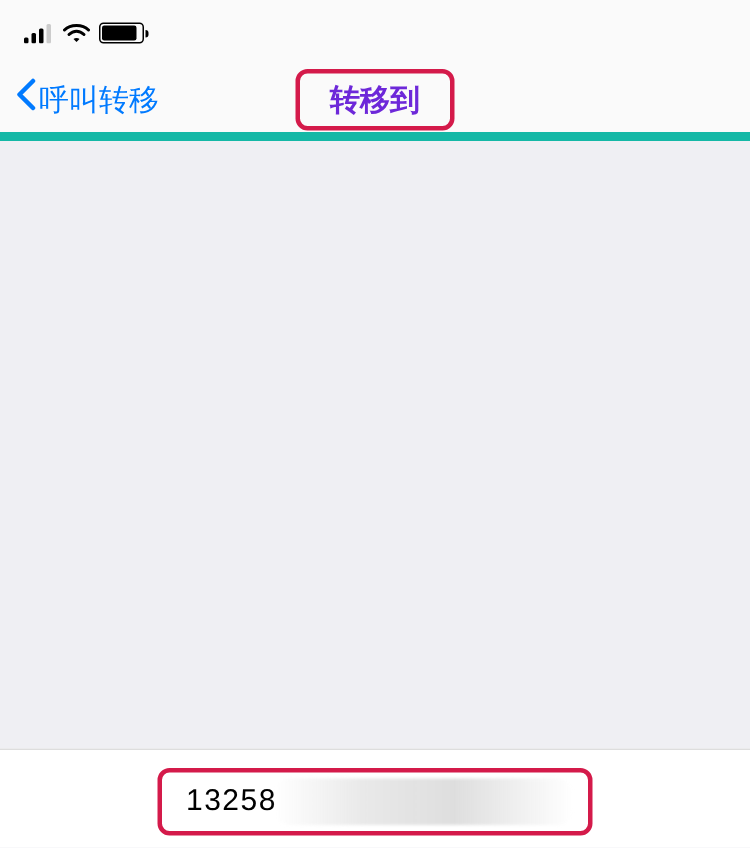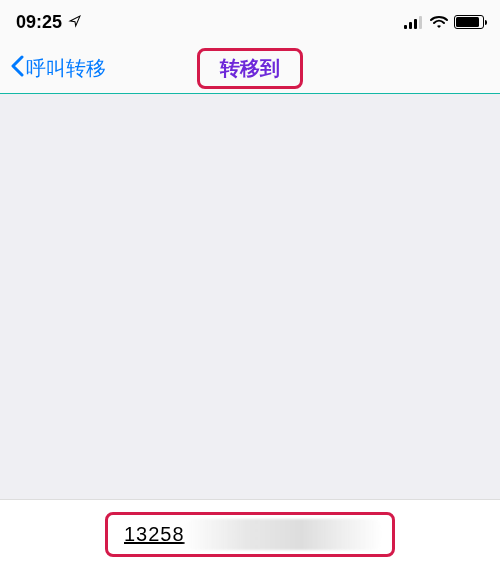--- a/index.html
+++ b/index.html
@@ -36,21 +36,21 @@
       align-items: center;
       gap: 6px;
     }
     .nav-bar {
       height: 50px;
       background: #fafafa;
       display: flex;
       align-items: center;
       position: relative;
       padding: 0 10px;
-      border-bottom: 1px solid #14b8a6;
+      border-bottom: 6px solid #14b8a6;
     }
     .back-button {
       display: flex;
       align-items: center;
       color: #007aff;
       font-size: 20px;
       cursor: pointer;
     }
     .back-chevron {
       margin-right: 2px;
@@ -82,21 +82,20 @@
       position: relative;
     }
     .input-highlight-box {
       border: 3px solid #d41a4a;
       border-radius: 8px;
       padding: 8px 30px 8px 16px;
       display: flex;
       align-items: center;
       width: 290px;
       position: relative;
-      text-decoration: underline;
     }
     .input-value {
       font-size: 20px;
       color: #000;
       letter-spacing: 1px;
     }
     .blur-overlay {
       position: absolute;
       left: 75px;
       top: 4px;
@@ -137,28 +136,20 @@
       background: #000;
       height: 100%;
       width: 90%;
       border-radius: 1.5px;
     }
   </style>
 </head>
 <body>
 
 <div class="status-bar">
-  <div class="status-left">
-    <span>09:25</span>
-    <span class="location-icon">
-      <svg viewBox="0 0 20 20" fill="none" stroke="#000" stroke-width="1.5">
-        <path d="M3 10 L17 3 L11 17 L10 11 Z" fill="none"></path>
-      </svg>
-    </span>
-  </div>
   <div class="status-right">
     <span class="signal">
       <svg width="20" height="13" viewBox="0 0 20 13">
         <rect x="0" y="9" width="3" height="4" fill="#000" rx="1"></rect>
         <rect x="5" y="6" width="3" height="7" fill="#000" rx="1"></rect>
         <rect x="10" y="3" width="3" height="10" fill="#000" rx="1"></rect>
         <rect x="15" y="0" width="3" height="13" fill="#ccc" rx="1"></rect>
       </svg>
     </span>
     <span class="wifi">

